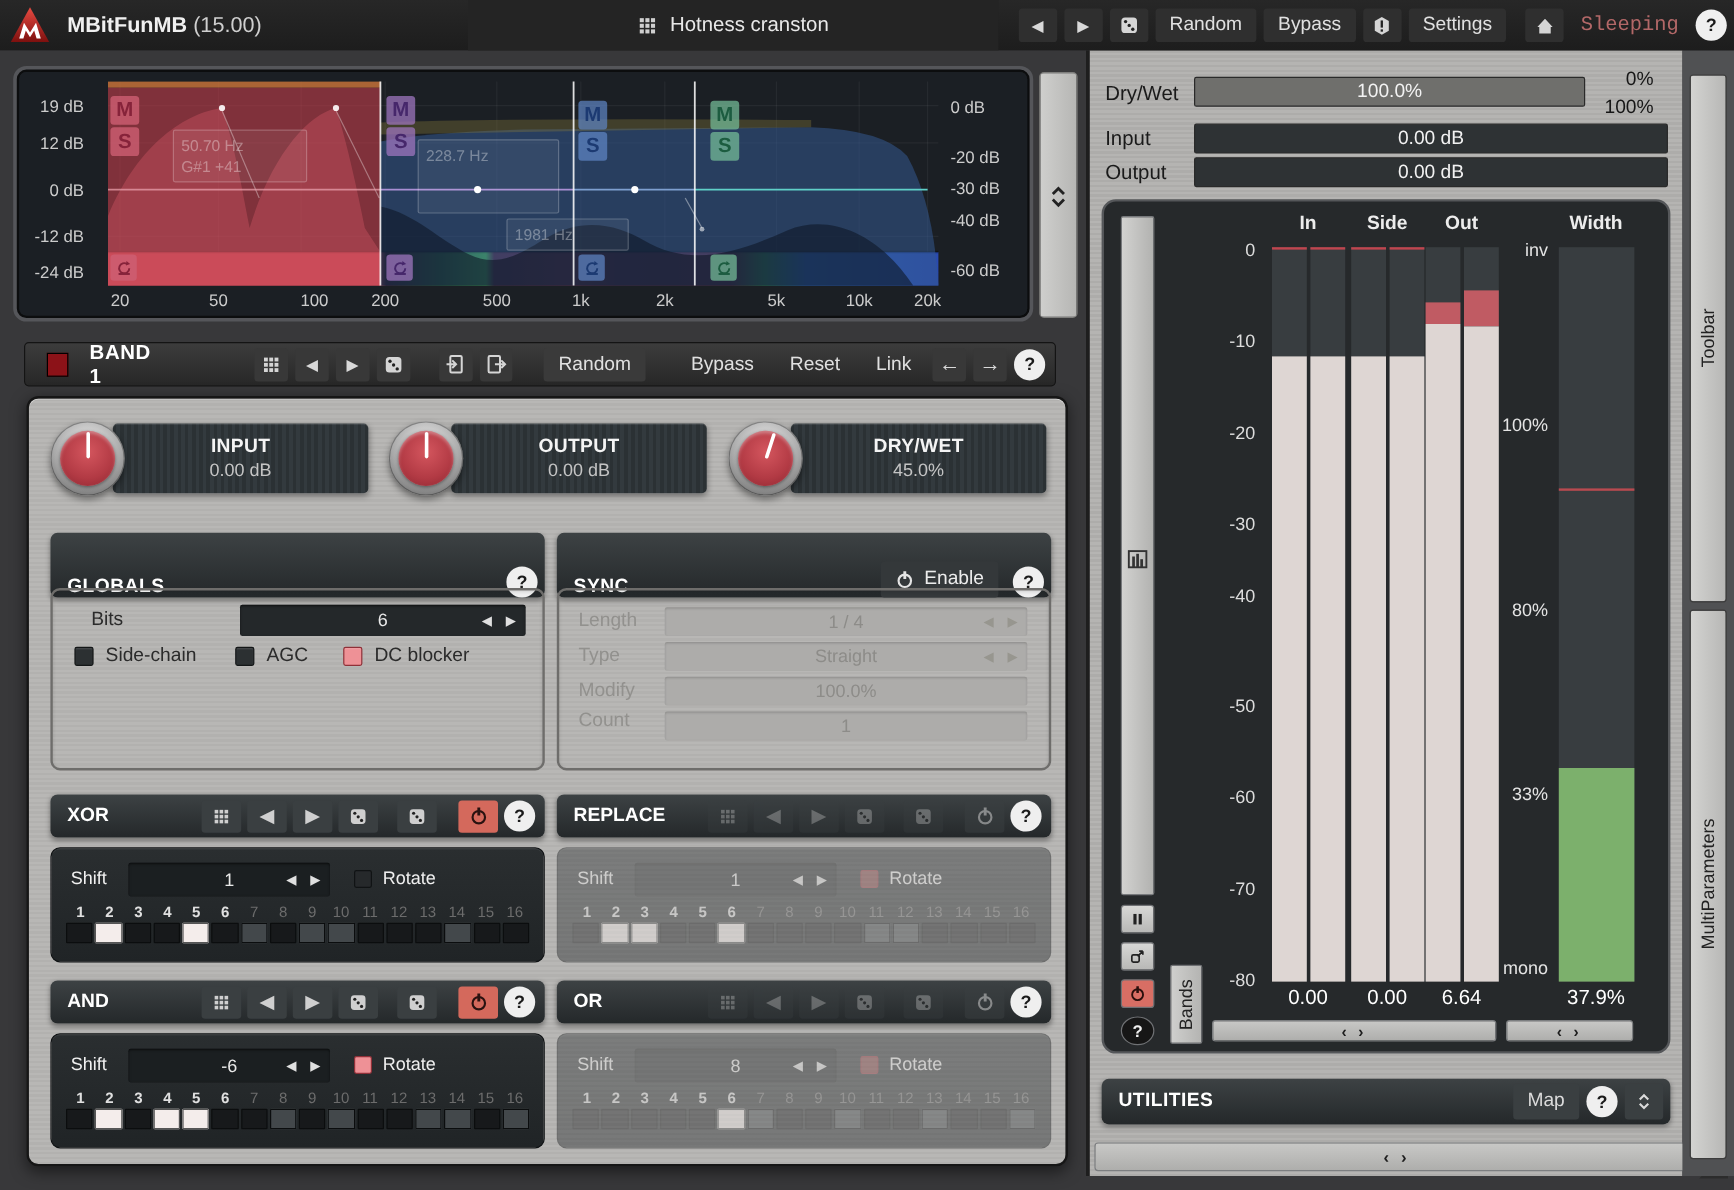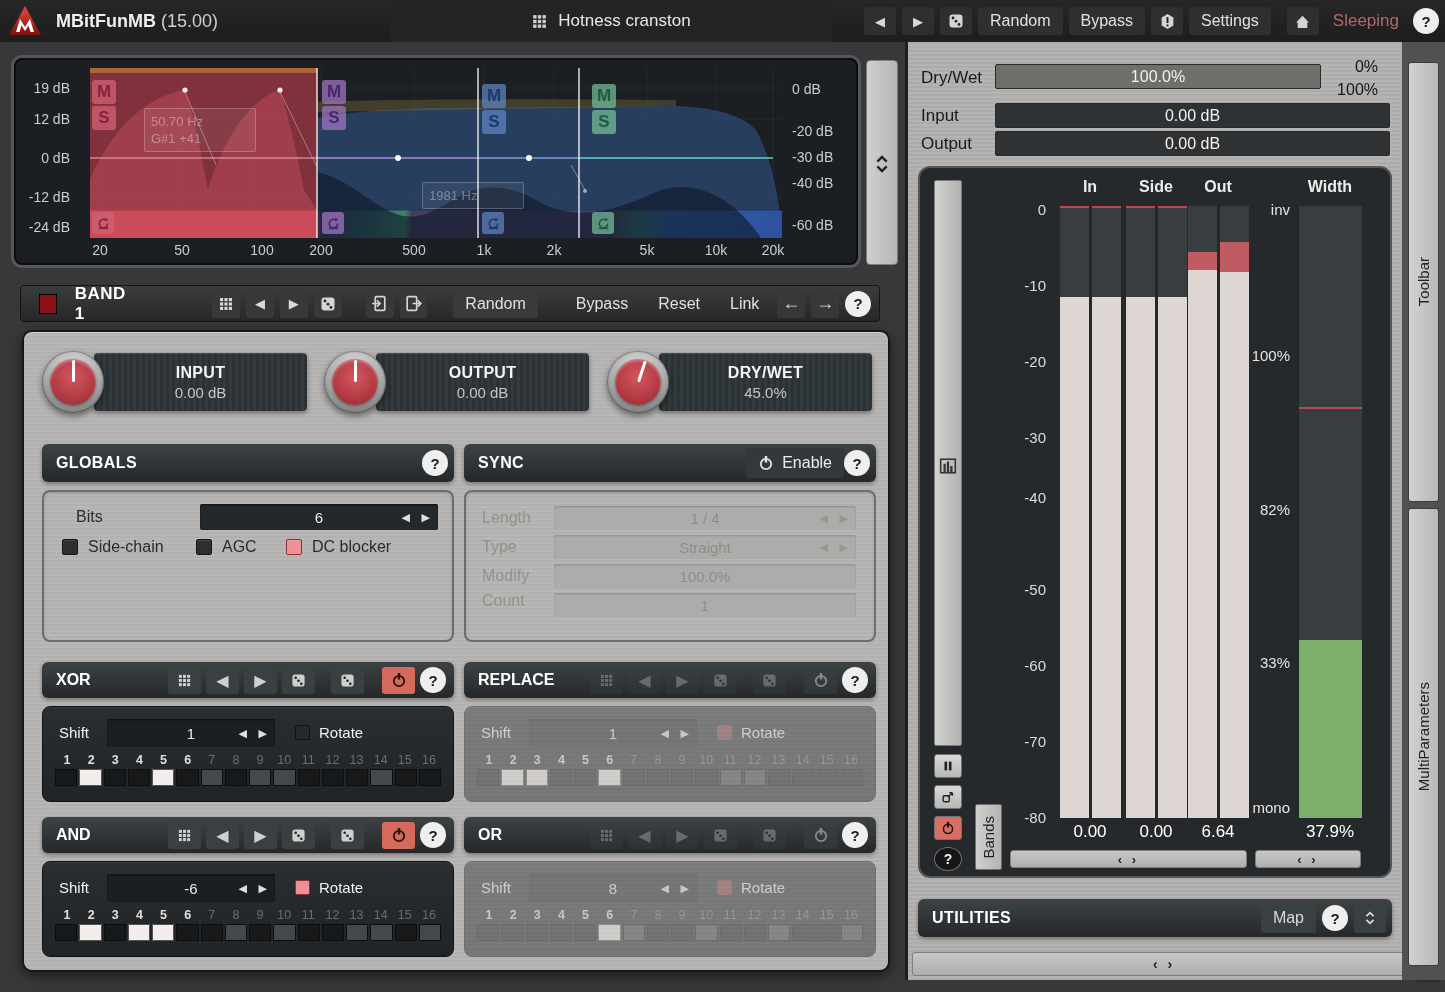--- a/index.html
+++ b/index.html
@@ -16,21 +16,21 @@
   .tb-title .ver { color:#cfcfcf; font-weight:normal; }
   .preset-area { position:absolute; left:390px; top:0; width:442px; height:42px;
     background:#242424; display:flex; align-items:center; justify-content:center; gap:10px; }
   .preset-area .plabel { color:#e8e8e8; font-size:17px; }
   .tb-right { position:absolute; right:6px; top:7px; display:flex; align-items:center; gap:6px; }
   .tbtn { height:28px; padding:0 12px; background:#2f2f2f; border-radius:3px; color:#e0e0e0;
     font-size:16px; display:flex; align-items:center; justify-content:center; }
   .ibtn { width:32px; height:28px; background:#2f2f2f; border-radius:3px; color:#d9d9d9;
     display:flex; align-items:center; justify-content:center; font-size:13px; }
   .flat { background:transparent; }
-  .sleeping { color:#b36868; font-size:17px; padding:0 8px; }
+  .sleeping { color:#b36868; font-size:17px; padding:0 8px;font-family:Liberation Mono, monospace; }
   .help { width:26px; height:26px; border-radius:50%; background:#efefef; color:#1b1b1b;
     font-weight:bold; font-size:15px; display:flex; align-items:center; justify-content:center; flex:0 0 auto;}
 
   
   .analyzer { position:absolute; left:14px; top:58px; width:844px; height:207px;
     background:#1c2025; border-radius:8px; border:2px solid #0c0d0e;
     box-shadow:0 0 0 3px #55565a; overflow:hidden; }
   .ax-lbl { position:absolute; color:#cccccc; font-size:14px; transform:translateY(-50%); white-space:nowrap;}
   .db-left .ax-lbl { right:786px; text-align:right; width:52px;}
   .db-left .ax-lbl:nth-child(1){top:28px}.db-left .ax-lbl:nth-child(2){top:59px}
@@ -92,23 +92,23 @@
     box-shadow:inset 0 1px 0 rgba(255,255,255,.12), 0 2px 5px rgba(0,0,0,.4);
     display:flex; flex-direction:column; align-items:center; justify-content:center; gap:2px;}
   .kbox .kt { color:#f4f4f4; font-weight:bold; font-size:16px; letter-spacing:.3px;}
   .kbox .kv { color:#c4c4c4; font-size:15px; }
   .kgroup.small { width:190px; height:62px; }
   .kgroup.small .knob { width:56px; height:56px; }
   .kgroup.small .knob .ptr { height:19px; transform-origin:50% 19px; top:9px;}
   .kgroup.small .kbox { left:48px; top:2px; height:56px; }
 
   
-  .sect-head { position:absolute; height:38px; border-radius:6px; display:flex; align-items:center;
+  .sect-head { position:absolute; height:54px; border-radius:6px; display:flex; align-items:flex-end;
     background:linear-gradient(#3d4244,#24282a); box-shadow:0 2px 4px rgba(0,0,0,.35);
-    padding:0 6px 0 14px; }
+    padding:0 6px 0 14px;gap:12px; }
   .sect-head .st { color:#fff; font-weight:bold; font-size:16px; letter-spacing:.4px; }
   .sect-box { position:absolute; border:2px solid #6e6d6b; border-radius:8px;
     box-shadow:inset 0 1px 3px rgba(0,0,0,.15);}
   .lslider { position:absolute; height:26px; background:#24282a; border-radius:2px;
     box-shadow:inset 0 1px 2px rgba(0,0,0,.6); color:#e9e9e9; font-size:15px;
     display:flex; align-items:center; justify-content:center; }
   .lslider .arr-l,.lslider .arr-r { position:absolute; color:#e0e0e0; font-size:11px; top:50%; transform:translateY(-50%);}
   .lslider .arr-l { right:28px; } .lslider .arr-r { right:8px; }
   .dlabel { position:absolute; color:#2b2b2b; font-size:16px; line-height:26px;}
   .cb { position:absolute; width:16px; height:16px; border-radius:2px; background:#2c3032;
@@ -456,20 +456,23 @@
     <div class="loopic b4" style="left:576px;top:152px">
         <svg width="15" height="15" viewBox="0 0 16 16">
           <use href="#i-loop"></use>
         </svg>
       </div>
     
     <div class="tip" style="left:128px;top:48px;width:112px">
       <div>50.70 Hz</div>
       <div>G#1 +41</div>
     </div>
+    <div class="tip" style="left:332px;top:56px;width:118px;height:62px">
+      <div>228.7 Hz</div>
+    </div>
     <div class="tip" style="left:406px;top:122px;width:102px">
       <div>1981 Hz</div>
     </div>
   </div>
   <div class="strip-scroll">
     <svg width="14" height="22" viewBox="0 0 12 18" style="color:#222">
         <use href="#i-chev-ud"></use>
       </svg>
   </div>
 
@@ -960,21 +963,21 @@
         <span>-30</span>
         <span>-40</span>
         <span>-50</span>
         <span>-60</span>
         <span>-70</span>
         <span>-80</span>
       </div>
     <div class="wscale">
         <span>inv</span>
         <span>100%</span>
-        <span>82%</span>
+        <span>80%</span>
         <span>33%</span>
         <span>mono</span>
       </div>
 
     <div class="mbar" style="left:140px">
       <div class="mpeak" style="top:0"></div>
       <div class="mfill" style="top:91px"></div>
     </div>
     <div class="mbar" style="left:172px">
       <div class="mpeak" style="top:0"></div>

